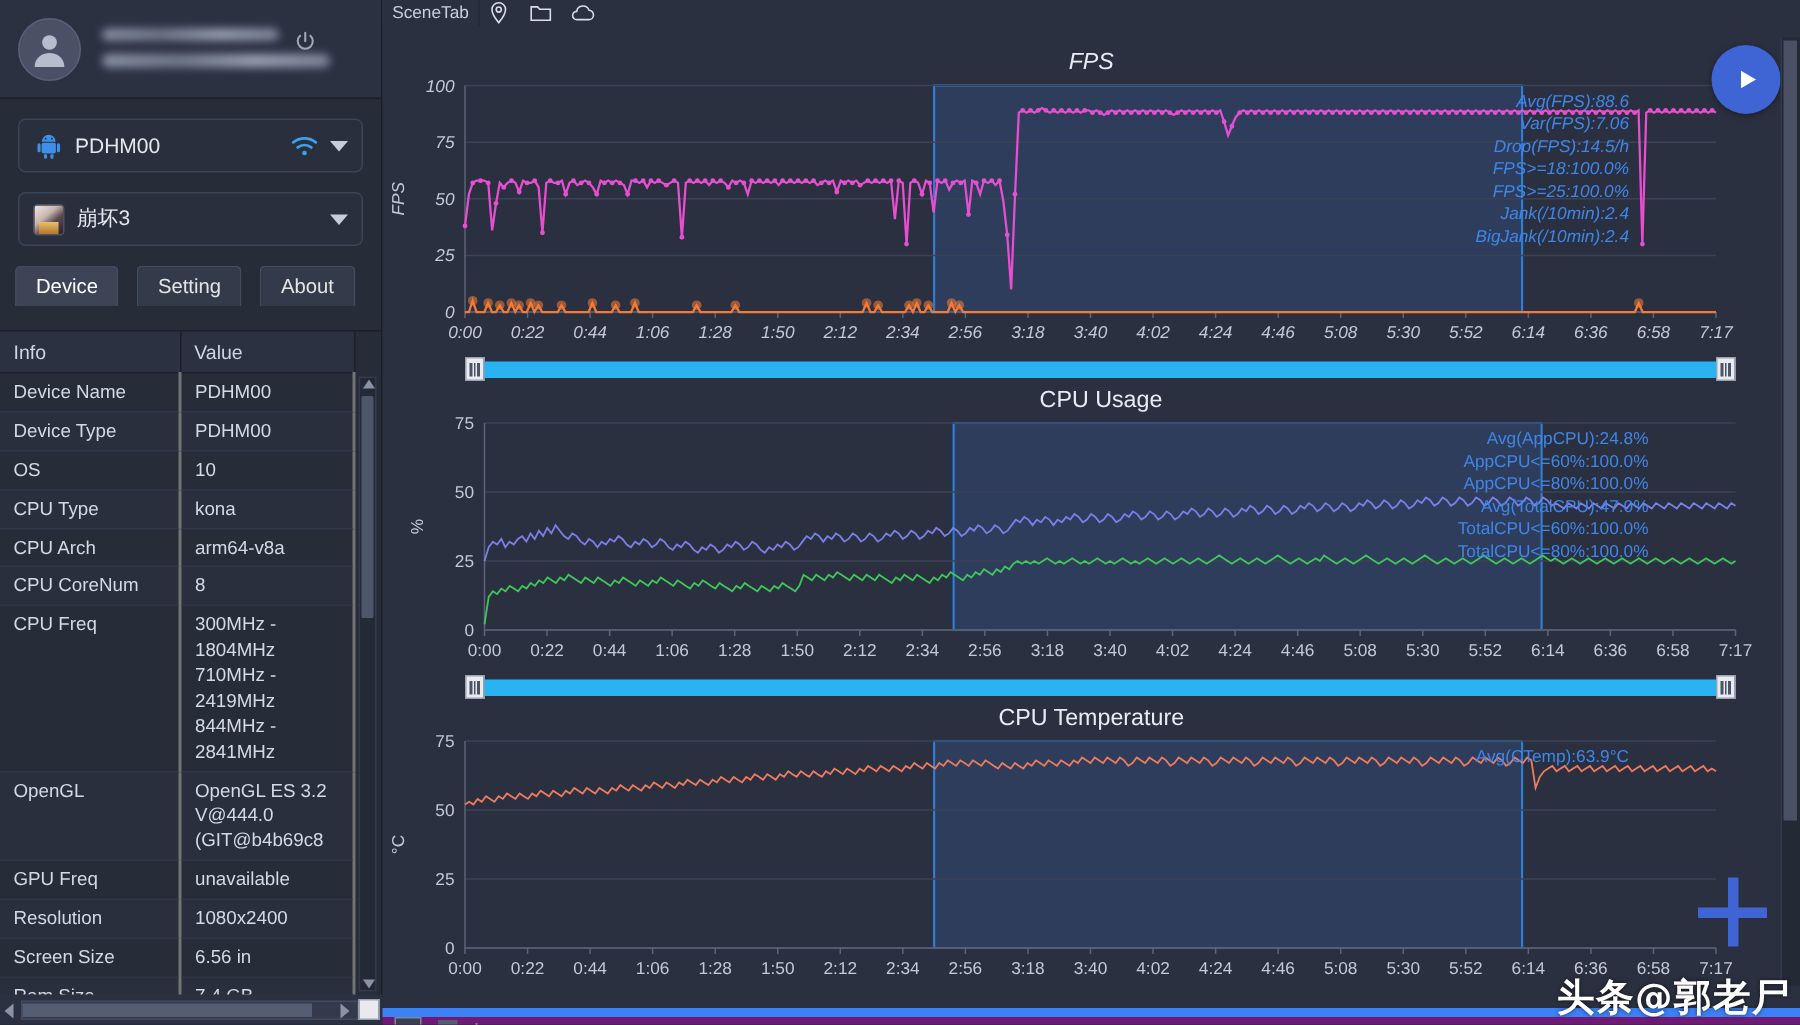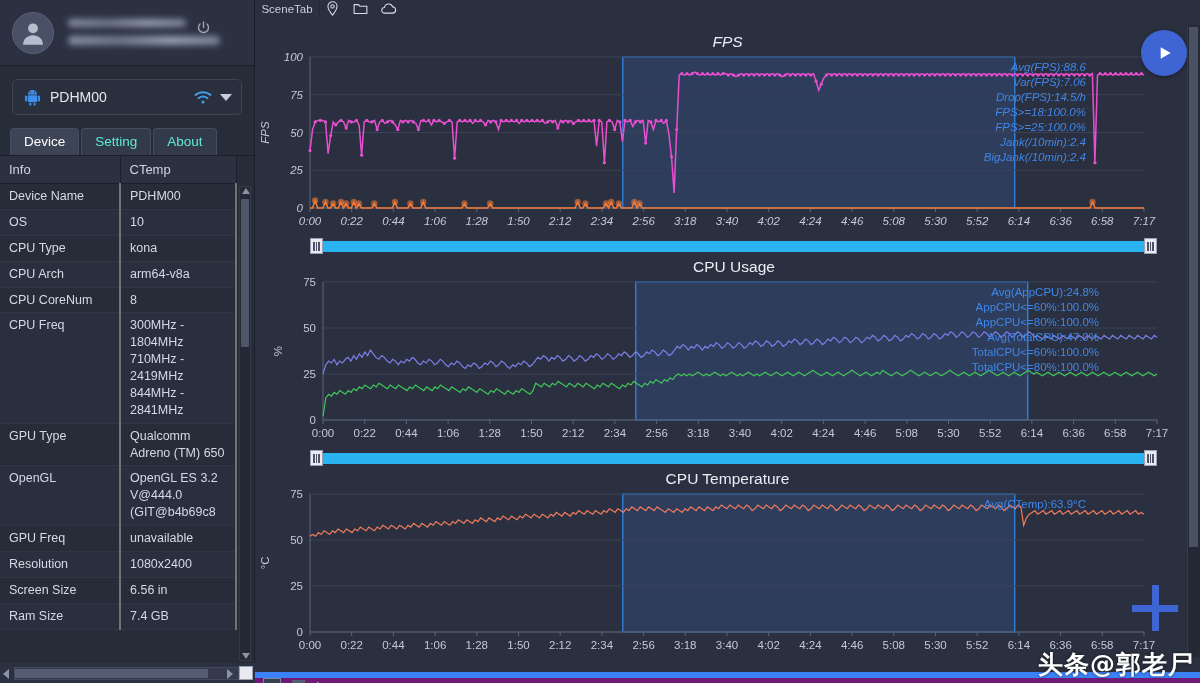--- a/index.html
+++ b/index.html
@@ -55,23 +55,23 @@
   .app-thumb {
     width: 21px; height: 21px; border-radius: 3px; flex: 0 0 21px;
     background: linear-gradient(140deg,#efe6e2 0%,#c8b6ae 38%,#5c4a52 62%,#2a2030 100%);
     border: 1px solid #55505e; position: relative; overflow: hidden;
   }
   .app-thumb:after {
     content:""; position:absolute; left:3px; bottom:0; width:13px; height:8px;
     background: linear-gradient(180deg,#e8c06a,#b5762c);
   }
 
-  .tabs { display: flex; margin: 13px 10px 0 10px; gap: 2px; }
+  .tabs { display: flex; margin: 13px 10px 16px 10px; gap: 12px; }
   .tab {
-    padding: 5px 13px 6px 13px; font-size: 13.5px; color: #5eead4;
+    padding: 5px 13px 6px 13px; font-size: 13.5px; color: #e5e5e5;
     background: #333a4a; border: 1px solid #454c60; border-bottom: none;
     border-radius: 4px 4px 0 0;
   }
   .tab.active { background: #3d4456; color: #ffffff; }
 
   .table-wrap { flex: 1; margin-top: 0; overflow: hidden; position: relative; border-top: 1px solid #1b1f29; }
   table.info { width: 237px; border-collapse: collapse; table-layout: fixed; }
   table.info th {
     text-align: left; font-weight: normal; font-size: 13px; color: #cfd5e2;
     padding: 6px 9px; background: #2c3142; border-bottom: 1px solid #1b1f29;
@@ -207,63 +207,68 @@
       </span>
       <span class="label">PDHM00</span>
       <svg class="wifi-icon" viewBox="0 0 24 20">
         <path d="M2 6.5A16 16 0 0 1 22 6.5" stroke="#3f9fe8" stroke-width="2.6" fill="none" stroke-linecap="round"></path>
         <path d="M6 11A10 10 0 0 1 18 11" stroke="#3f9fe8" stroke-width="2.6" fill="none" stroke-linecap="round"></path>
         <circle cx="12" cy="16" r="2.1" fill="#3f9fe8"></circle>
       </svg>
       <span class="caret"></span>
     </div>
 
+    <div class="selector">
+      <span class="app-thumb"></span>
+      <span class="label">崩坏3</span>
+      <span class="caret"></span>
+    </div>
 
     <div class="tabs">
       <div class="tab active">Device</div>
       <div class="tab">Setting</div>
       <div class="tab">About</div>
     </div>
 
     <div class="table-wrap">
       <table class="info" id="info-table">
         <thead>
             <tr>
           <th>Info</th>
-          <th>CTemp</th>
+          <th>Value</th>
         </tr>
           </thead>
         <tbody id="info-body">
             <tr>
               <td>Device Name</td>
               <td>PDHM00</td>
             </tr>
             <tr>
+              <td>Device Type</td>
+              <td>PDHM00</td>
+            </tr>
+            <tr>
               <td>OS</td>
               <td>10</td>
             </tr>
             <tr>
               <td>CPU Type</td>
               <td>kona</td>
             </tr>
             <tr>
               <td>CPU Arch</td>
               <td>arm64-v8a</td>
             </tr>
             <tr>
               <td>CPU CoreNum</td>
               <td>8</td>
             </tr>
             <tr>
               <td>CPU Freq</td>
               <td>300MHz - 1804MHz 710MHz - 2419MHz 844MHz - 2841MHz</td>
-            </tr>
-            <tr>
-              <td>GPU Type</td>
-              <td>Qualcomm Adreno (TM) 650</td>
             </tr>
             <tr>
               <td>OpenGL</td>
               <td>OpenGL ES 3.2 V@444.0 (GIT@b4b69c8</td>
             </tr>
             <tr>
               <td>GPU Freq</td>
               <td>unavailable</td>
             </tr>
             <tr>

